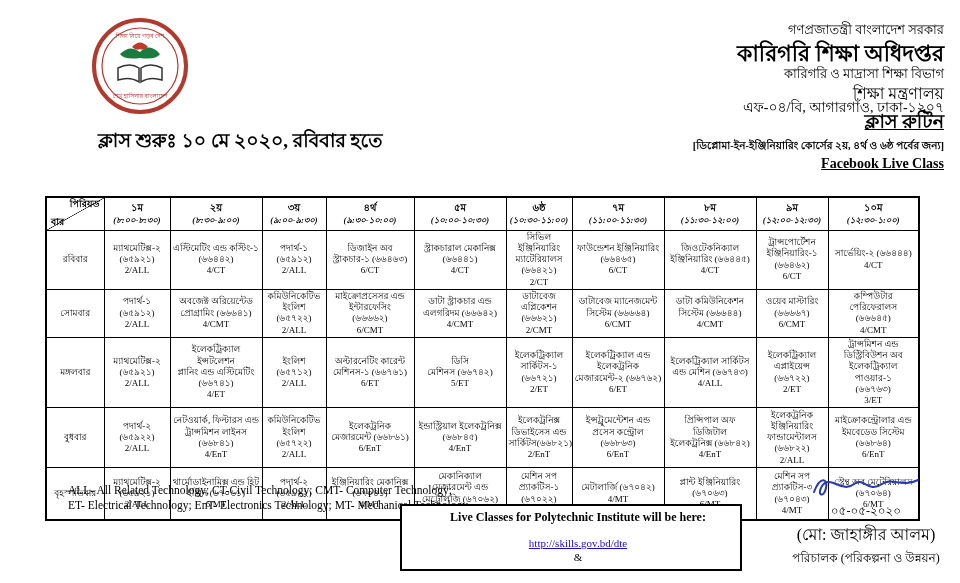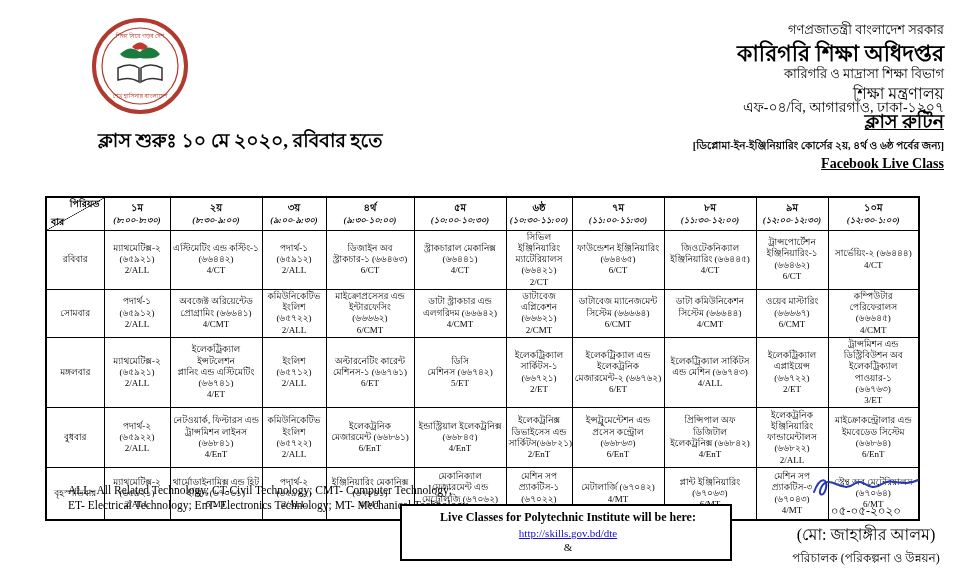--- a/index.html
+++ b/index.html
@@ -45,23 +45,23 @@
   #table-body tr:nth-child(4){height:60px;}
   #table-body tr:nth-child(5){height:52px;}
   #corner-cell{position:relative;padding:0;
      background:linear-gradient(to bottom right,transparent calc(50% - 0.6px),#000 50%,transparent calc(50% + 0.6px));}
   #corner-period{position:absolute;top:1px;right:4px;font-size:9.5px;}
   #corner-day{position:absolute;bottom:1px;left:4px;font-size:9.5px;}
 
   
   #legend{position:absolute;left:48px;top:483px;font-size:11.5px;line-height:1.3;padding-left:20px;}
   #live-box{position:absolute;left:400px;top:504px;width:312px;border:2px solid #000;
-            text-align:center;padding:4px 6px 6px 10px;background:#fff;}
+            text-align:center;padding:4px 6px 6px 20px;background:#fff;}
   #live-box .head{font-size:12px;font-weight:bold;}
-  #live-box a{color:#1a0dcc;font-size:11px;text-decoration:underline;display:block;margin-top:2px;}
+  #live-box a{color:#1a0dcc;font-size:11px;text-decoration:underline;display:block;margin-top:12px;}
   #live-box .amp{font-size:11px;margin-top:2px;}
   #sign-block{position:absolute;left:778px;top:472px;width:176px;text-align:center;}
   #sign-svg{display:block;margin:0 auto;}
   #sign-date{font-size:12px;}
   #sign-name{font-size:16px;}
   #sign-desig{font-size:12px;}
 </style>
 </head>
 <body>
 

